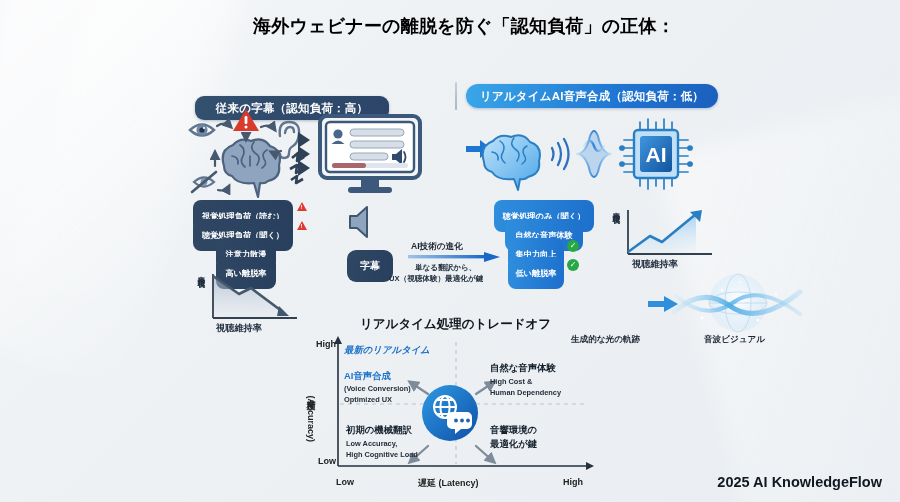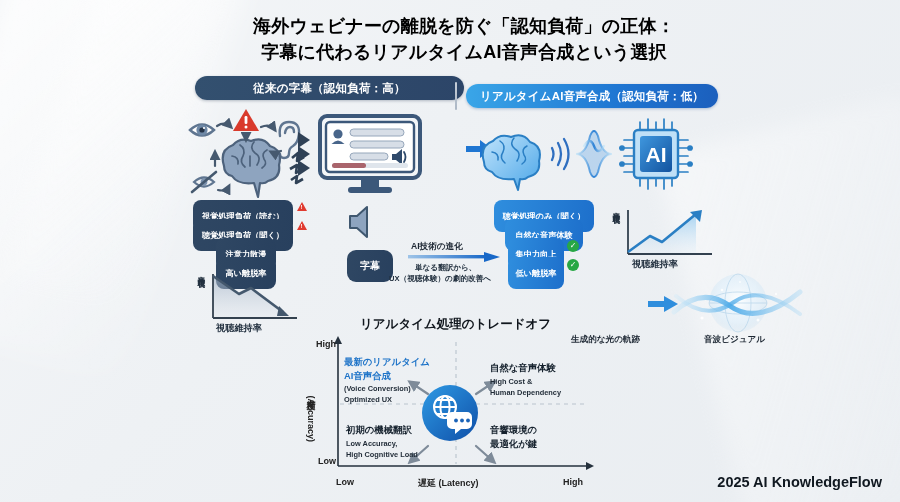--- a/index.html
+++ b/index.html
@@ -27,24 +27,24 @@
     line-height: 1.42; letter-spacing: .2px; color: #000000; margin-left: 28px;
   }
 
   
   .badge {
     position: absolute; height: 24px; border-radius: 12px;
     display: flex; align-items: center; justify-content: center;
     color: #fff; font-size: 11.5px; font-weight: 700; letter-spacing: .2px;
     white-space: nowrap;
   }
-  .badge-left  { left: 195px; top: 76px; width: 269px;
+  .badge-left  { left: 195px; top: 96px; width: 194px;
     background: linear-gradient(95deg,#2f4a6b 0%,#30507a 55%,#2b4straight 100%);
     background: linear-gradient(95deg,#33506f 0%,#2c4568 100%);
-    box-shadow: 0 1px 3px rgba(20,40,70,.28); }
+    box-shadow: 0 1px 3px rgba(20,40,70,.28); border-radius: 9px; }
   .badge-right { left: 466px; top: 84px; width: 252px;
     background: linear-gradient(95deg,#3aa6e8 0%,#1f76d2 60%,#1b5fbd 100%);
     box-shadow: 0 1px 3px rgba(20,70,140,.3); }
   .divider { position: absolute; left: 455px; top: 82px; width: 2px; height: 28px;
     background: linear-gradient(180deg,#c6ced8,#aab6c4); border-radius: 1px; }
 
   
   .pill {
     position: absolute; height: 15px; border-radius: 8px;
     display: flex; align-items: center; justify-content: center;
@@ -87,21 +87,20 @@
 </style>
 </head>
 <body>
 
 <div class="bg-streak streak-a"></div>
 <div class="bg-streak streak-b"></div>
 <div class="bg-streak streak-c"></div>
 
 <div class="title">
   <div>海外ウェビナーの離脱を防ぐ「認知負荷」の正体：</div>
-  <div>字幕に代わるリアルタイムAI音声合成という選択</div>
 </div>
 
 <div class="badge badge-left">従来の字幕（認知負荷：高）</div>
 <div class="divider"></div>
 <div class="badge badge-right">リアルタイムAI音声合成（認知負荷：低）</div>
 
 <svg style="position:absolute;left:184px;top:106px;" width="128" height="100" viewBox="0 0 128 100">
 
   <g fill="none" stroke="#5f7590" stroke-width="2.4">
     <path d="M6 24 Q18 13 30 24 Q18 35 6 24 Z" fill="#ffffff"></path>
@@ -226,21 +225,21 @@
   <defs>
     <linearGradient id="garrow" x1="0" y1="0" x2="1" y2="0">
       <stop offset="0%" stop-color="#9fc4e8"></stop>
         <stop offset="100%" stop-color="#1768c8"></stop>
     </linearGradient>
   </defs>
   <rect x="0" y="3" width="78" height="3.4" fill="url(#garrow)"></rect>
   <path d="M76 0 L92 5 L76 10 Z" fill="#1768c8"></path>
 </svg>
 <div class="caption-sm" style="left:415px;top:263px;">単なる翻訳から、</div>
-<div class="caption-sm" style="left:389px;top:274px;">UX（視聴体験）の劇的改善へ</div>
+<div class="caption-sm" style="left:389px;top:274px;">UX（視聴体験）最適化が鍵</div>
 
 <svg style="position:absolute;left:466px;top:140px;" width="26" height="18" viewBox="0 0 26 18">
   <path d="M0 6 h14 v-6 l12 9 l-12 9 v-6 h-14 z" fill="#1f76d2"></path>
 </svg>
 
 <svg style="position:absolute;left:472px;top:116px;" width="226" height="74" viewBox="0 0 226 74">
   <defs>
     <linearGradient id="gbrain" x1="0" y1="0" x2="1" y2="1">
       <stop offset="0%" stop-color="#bfe3fb"></stop>
         <stop offset="100%" stop-color="#4ba6e8"></stop>
@@ -447,21 +446,21 @@
     <path d="M36 76 L18 92" marker-end="url(#qa)"></path>
     <path d="M84 76 L102 92" marker-end="url(#qa)"></path>
   </g>
   <defs>
     <marker id="qa" markerWidth="5.5" markerHeight="5.5" refX="4" refY="2.75" orient="auto">
       <path d="M0 0 L5.5 2.75 L0 5.5 Z" fill="#7e8b99"></path>
     </marker>
   </defs>
 </svg>
 
-<div class="q-head" style="left:344px;top:356px;color:#1f74c8;">最新のリアルタイム</div>
+<div class="q-head" style="left:344px;top:344px;color:#1f74c8;font-style:italic;">最新のリアルタイム</div>
 <div class="q-head" style="left:344px;top:370px;color:#1f74c8;">AI音声合成</div>
 <div class="q-sub" style="left:344px;top:384px;">(Voice Conversion)</div>
 <div class="q-sub" style="left:344px;top:395px;">Optimized UX</div>
 
 <div class="q-head" style="left:490px;top:362px;color:#14202c;">自然な音声体験</div>
 <div class="q-sub" style="left:490px;top:377px;">High Cost &amp;</div>
 <div class="q-sub" style="left:490px;top:388px;">Human Dependency</div>
 
 <div class="q-head" style="left:346px;top:424px;color:#14202c;">初期の機械翻訳</div>
 <div class="q-sub" style="left:346px;top:439px;">Low Accuracy,</div>

